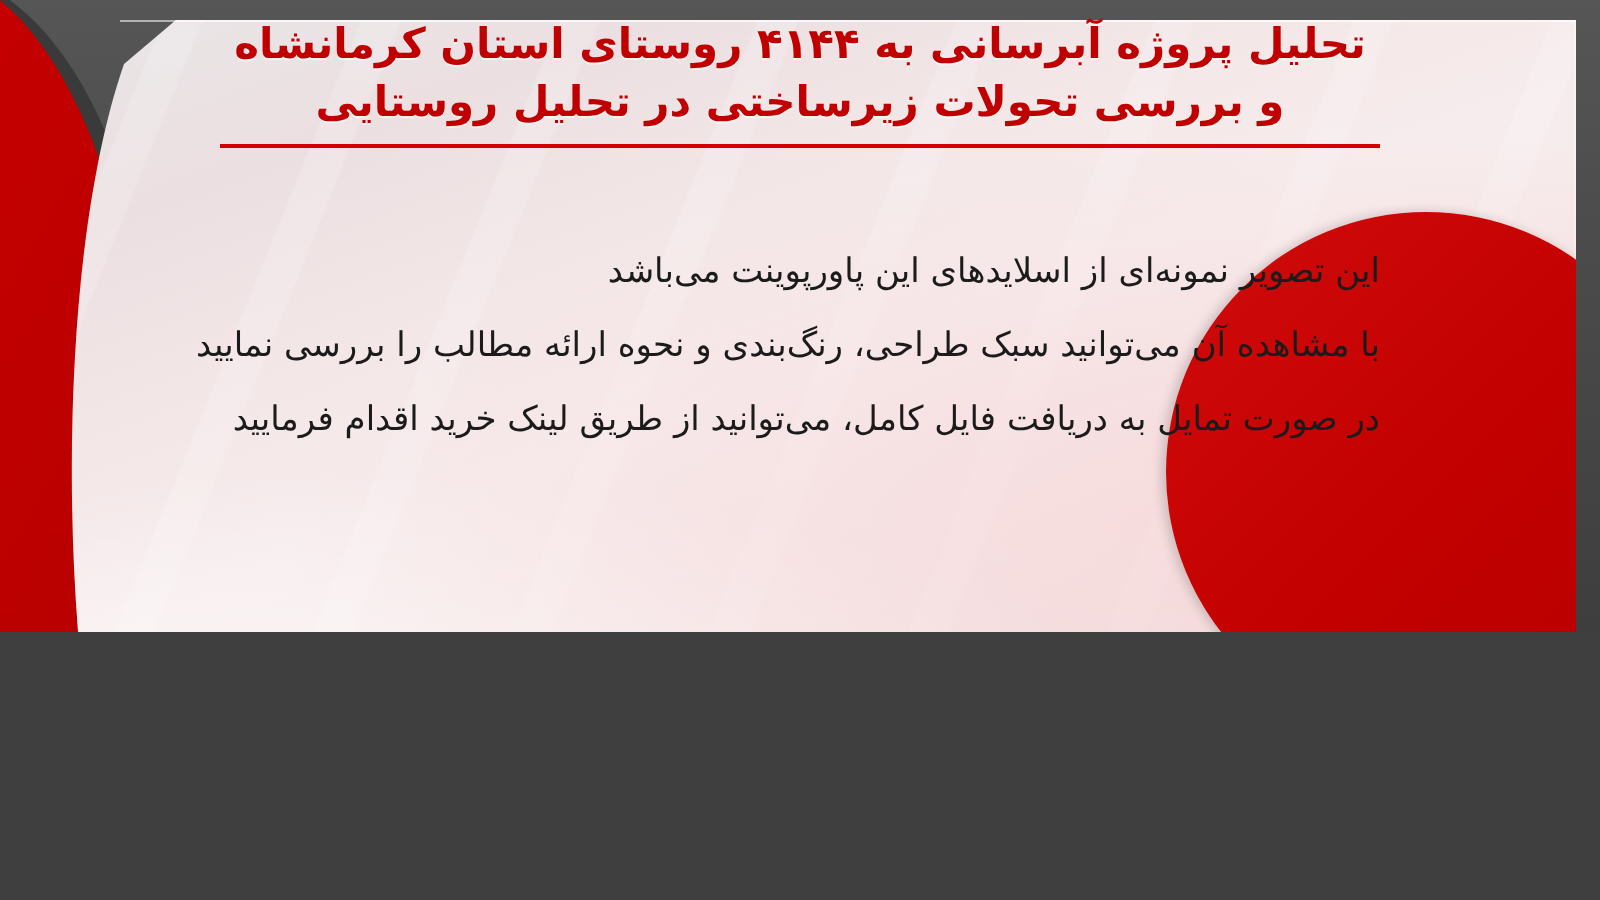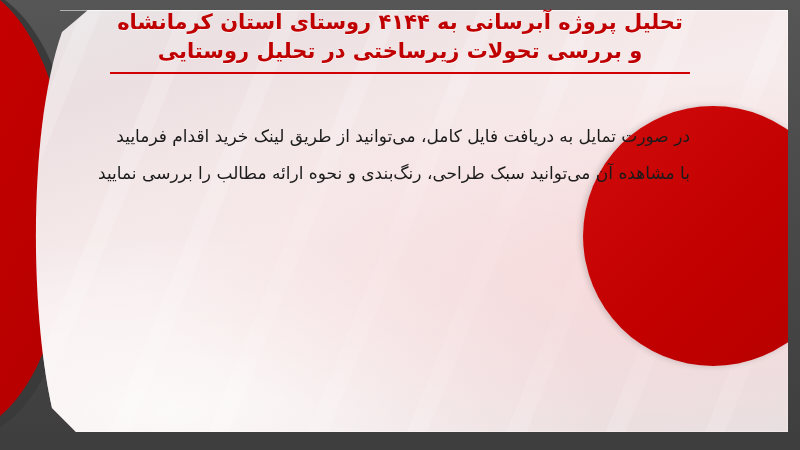--- a/index.html
+++ b/index.html
@@ -11,21 +11,21 @@
   body {
     width: 800px;
     height: 450px;
     overflow: hidden;
     font-family: "DejaVu Sans", "Liberation Sans", sans-serif;
   }
 
   #slide {
     position: relative;
     width: 800px;
-    height: 450px;
+    height: 316px;
     background: #bef264;
     overflow: hidden;
   }
 
   
   .frame-bg {
     position: absolute;
     inset: 0;
     background: linear-gradient(180deg, #565656 0%, #4b4b4b 40%, #3e3e3e 100%);
   }
@@ -181,17 +181,18 @@
 
   <div class="panel-topline"></div>
 
   <div class="title-block">
     <div class="title-line">تحلیل پروژه آبرسانی به ۴۱۴۴ روستای استان کرمانشاه</div>
     <div class="title-line">و بررسی تحولات زیرساختی در تحلیل روستایی</div>
     <div class="title-rule"></div>
   </div>
 
   <div class="body-block">
+    <div class="body-line">این تصویر نمونه‌ای از اسلایدهای این پاورپوینت می‌باشد</div>
+    <div class="body-line">با مشاهده آن می‌توانید سبک طراحی، رنگ‌بندی و نحوه ارائه مطالب را بررسی نمایید</div>
     <div class="body-line">در صورت تمایل به دریافت فایل کامل، می‌توانید از طریق لینک خرید اقدام فرمایید</div>
-    <div class="body-line">با مشاهده آن می‌توانید سبک طراحی، رنگ‌بندی و نحوه ارائه مطالب را بررسی نمایید</div>
   </div>
 
 </div>
 
 </body></html>

